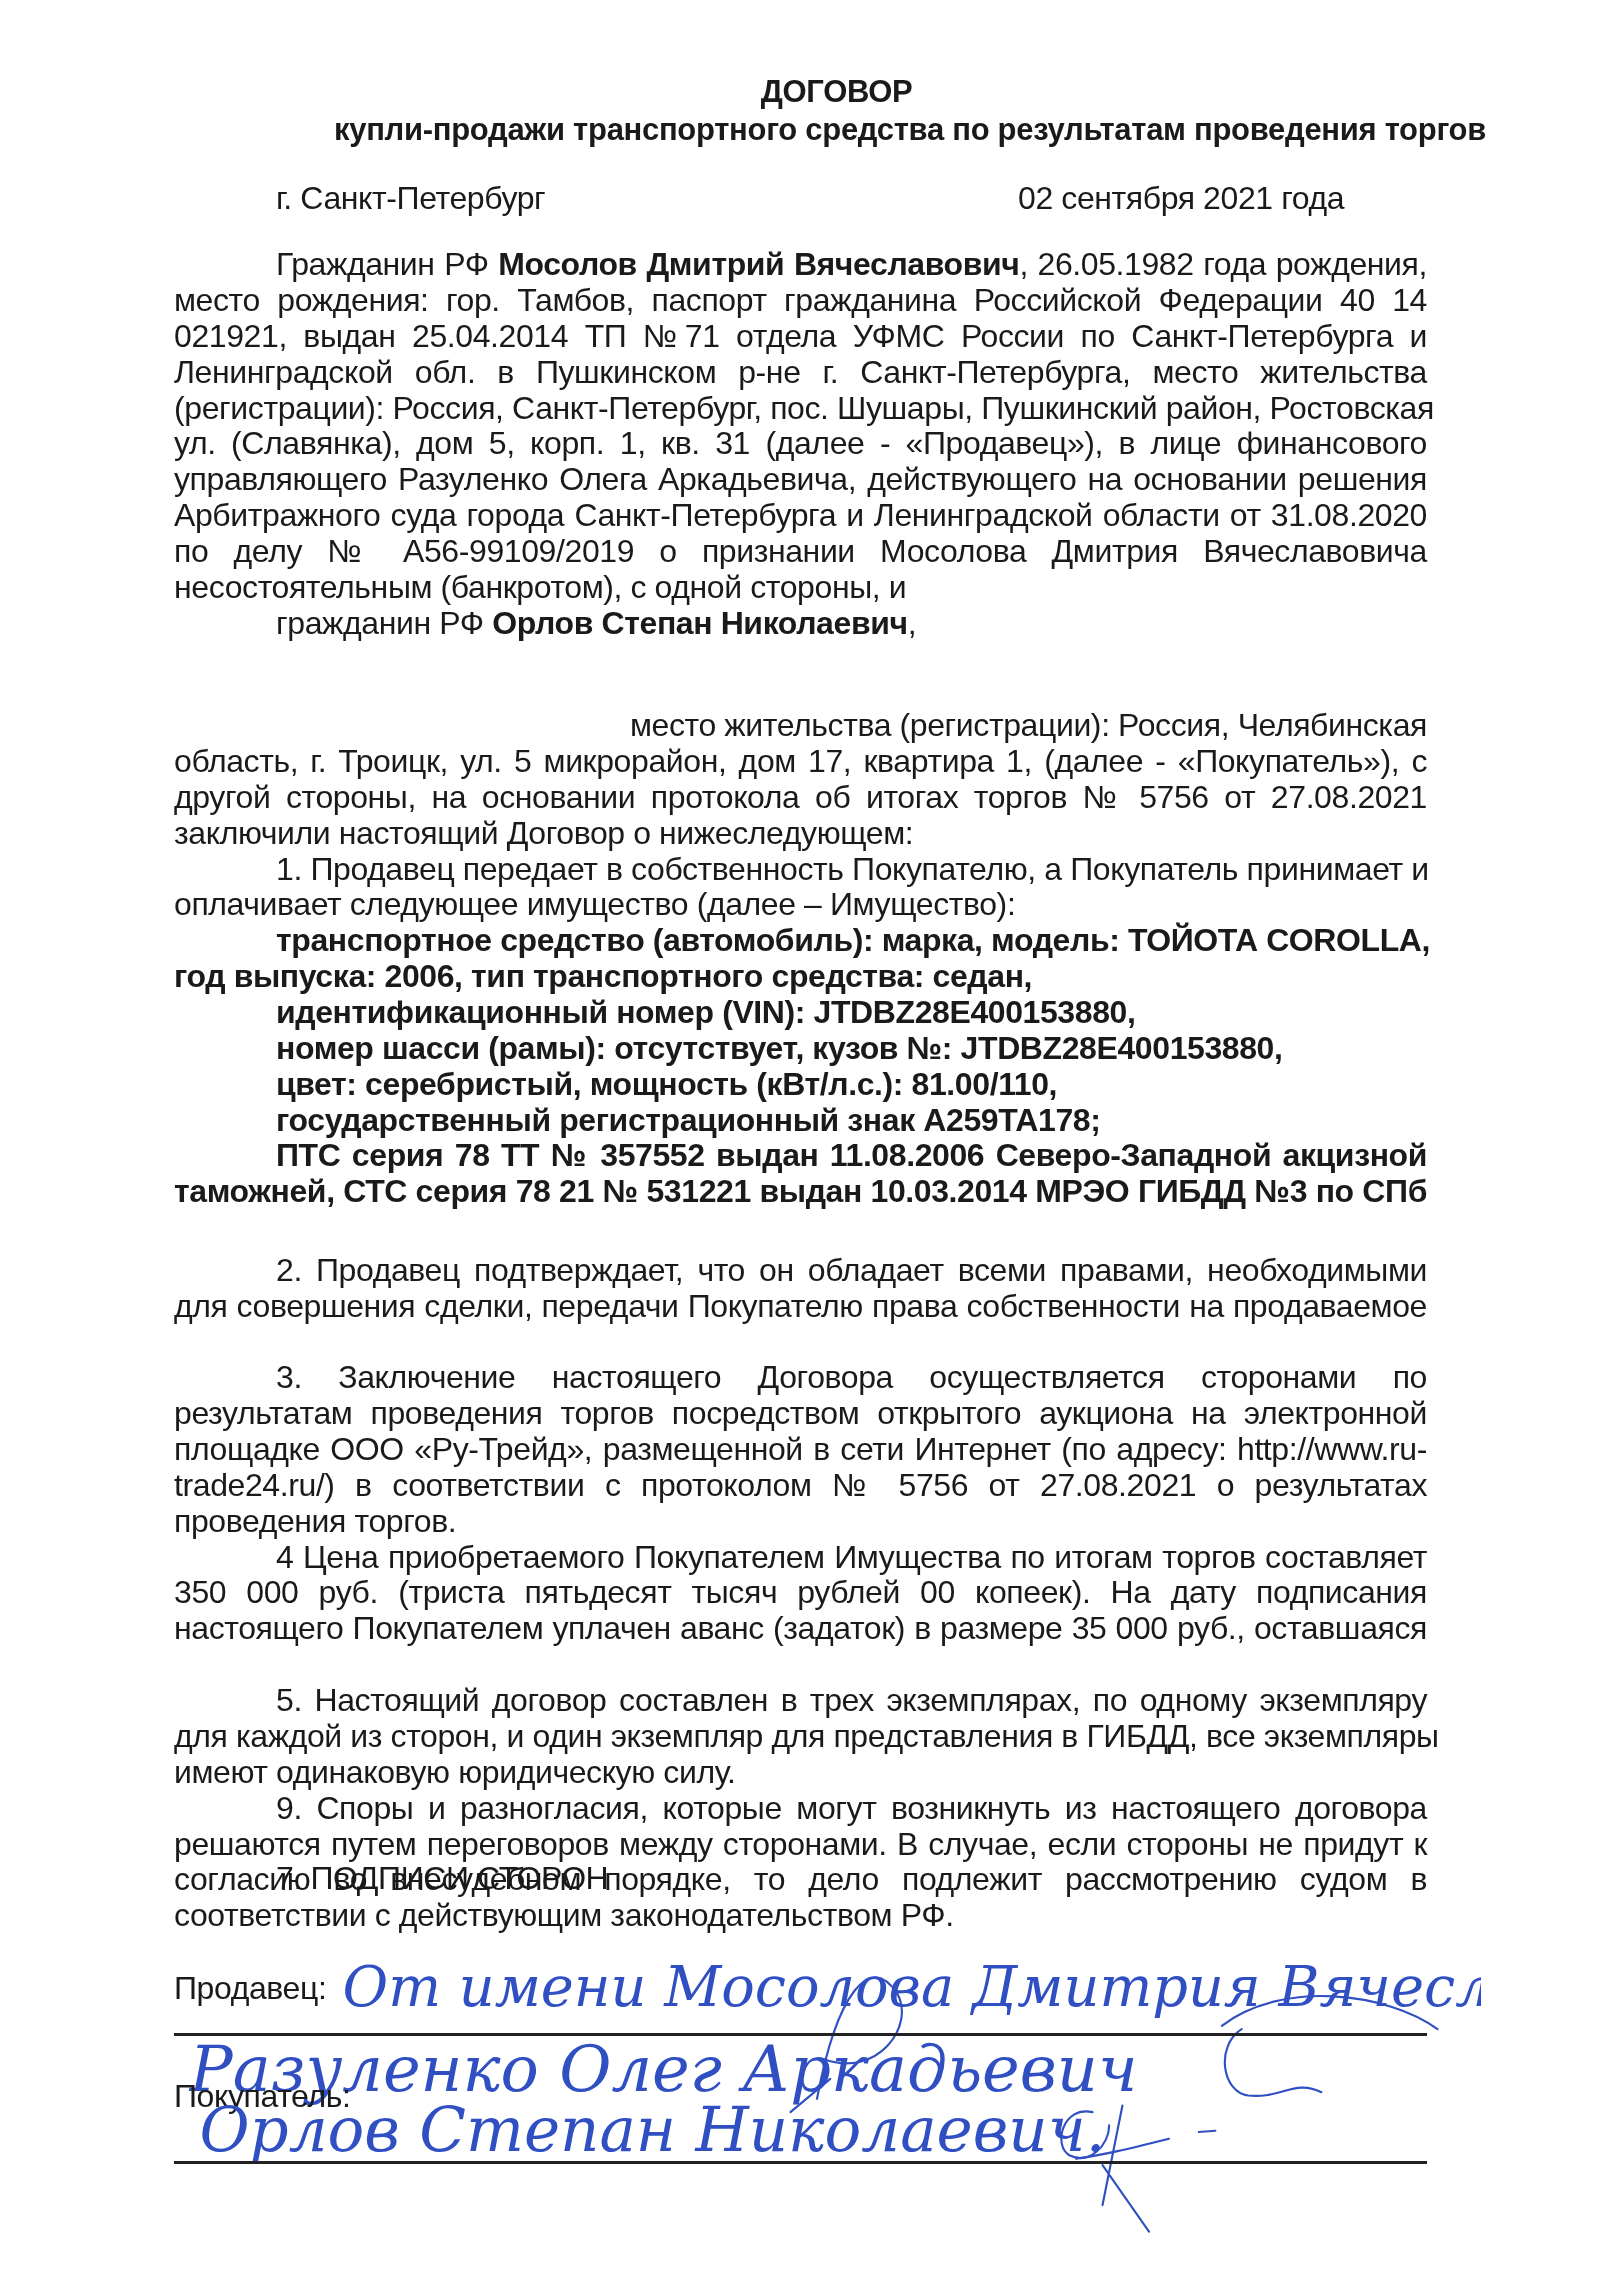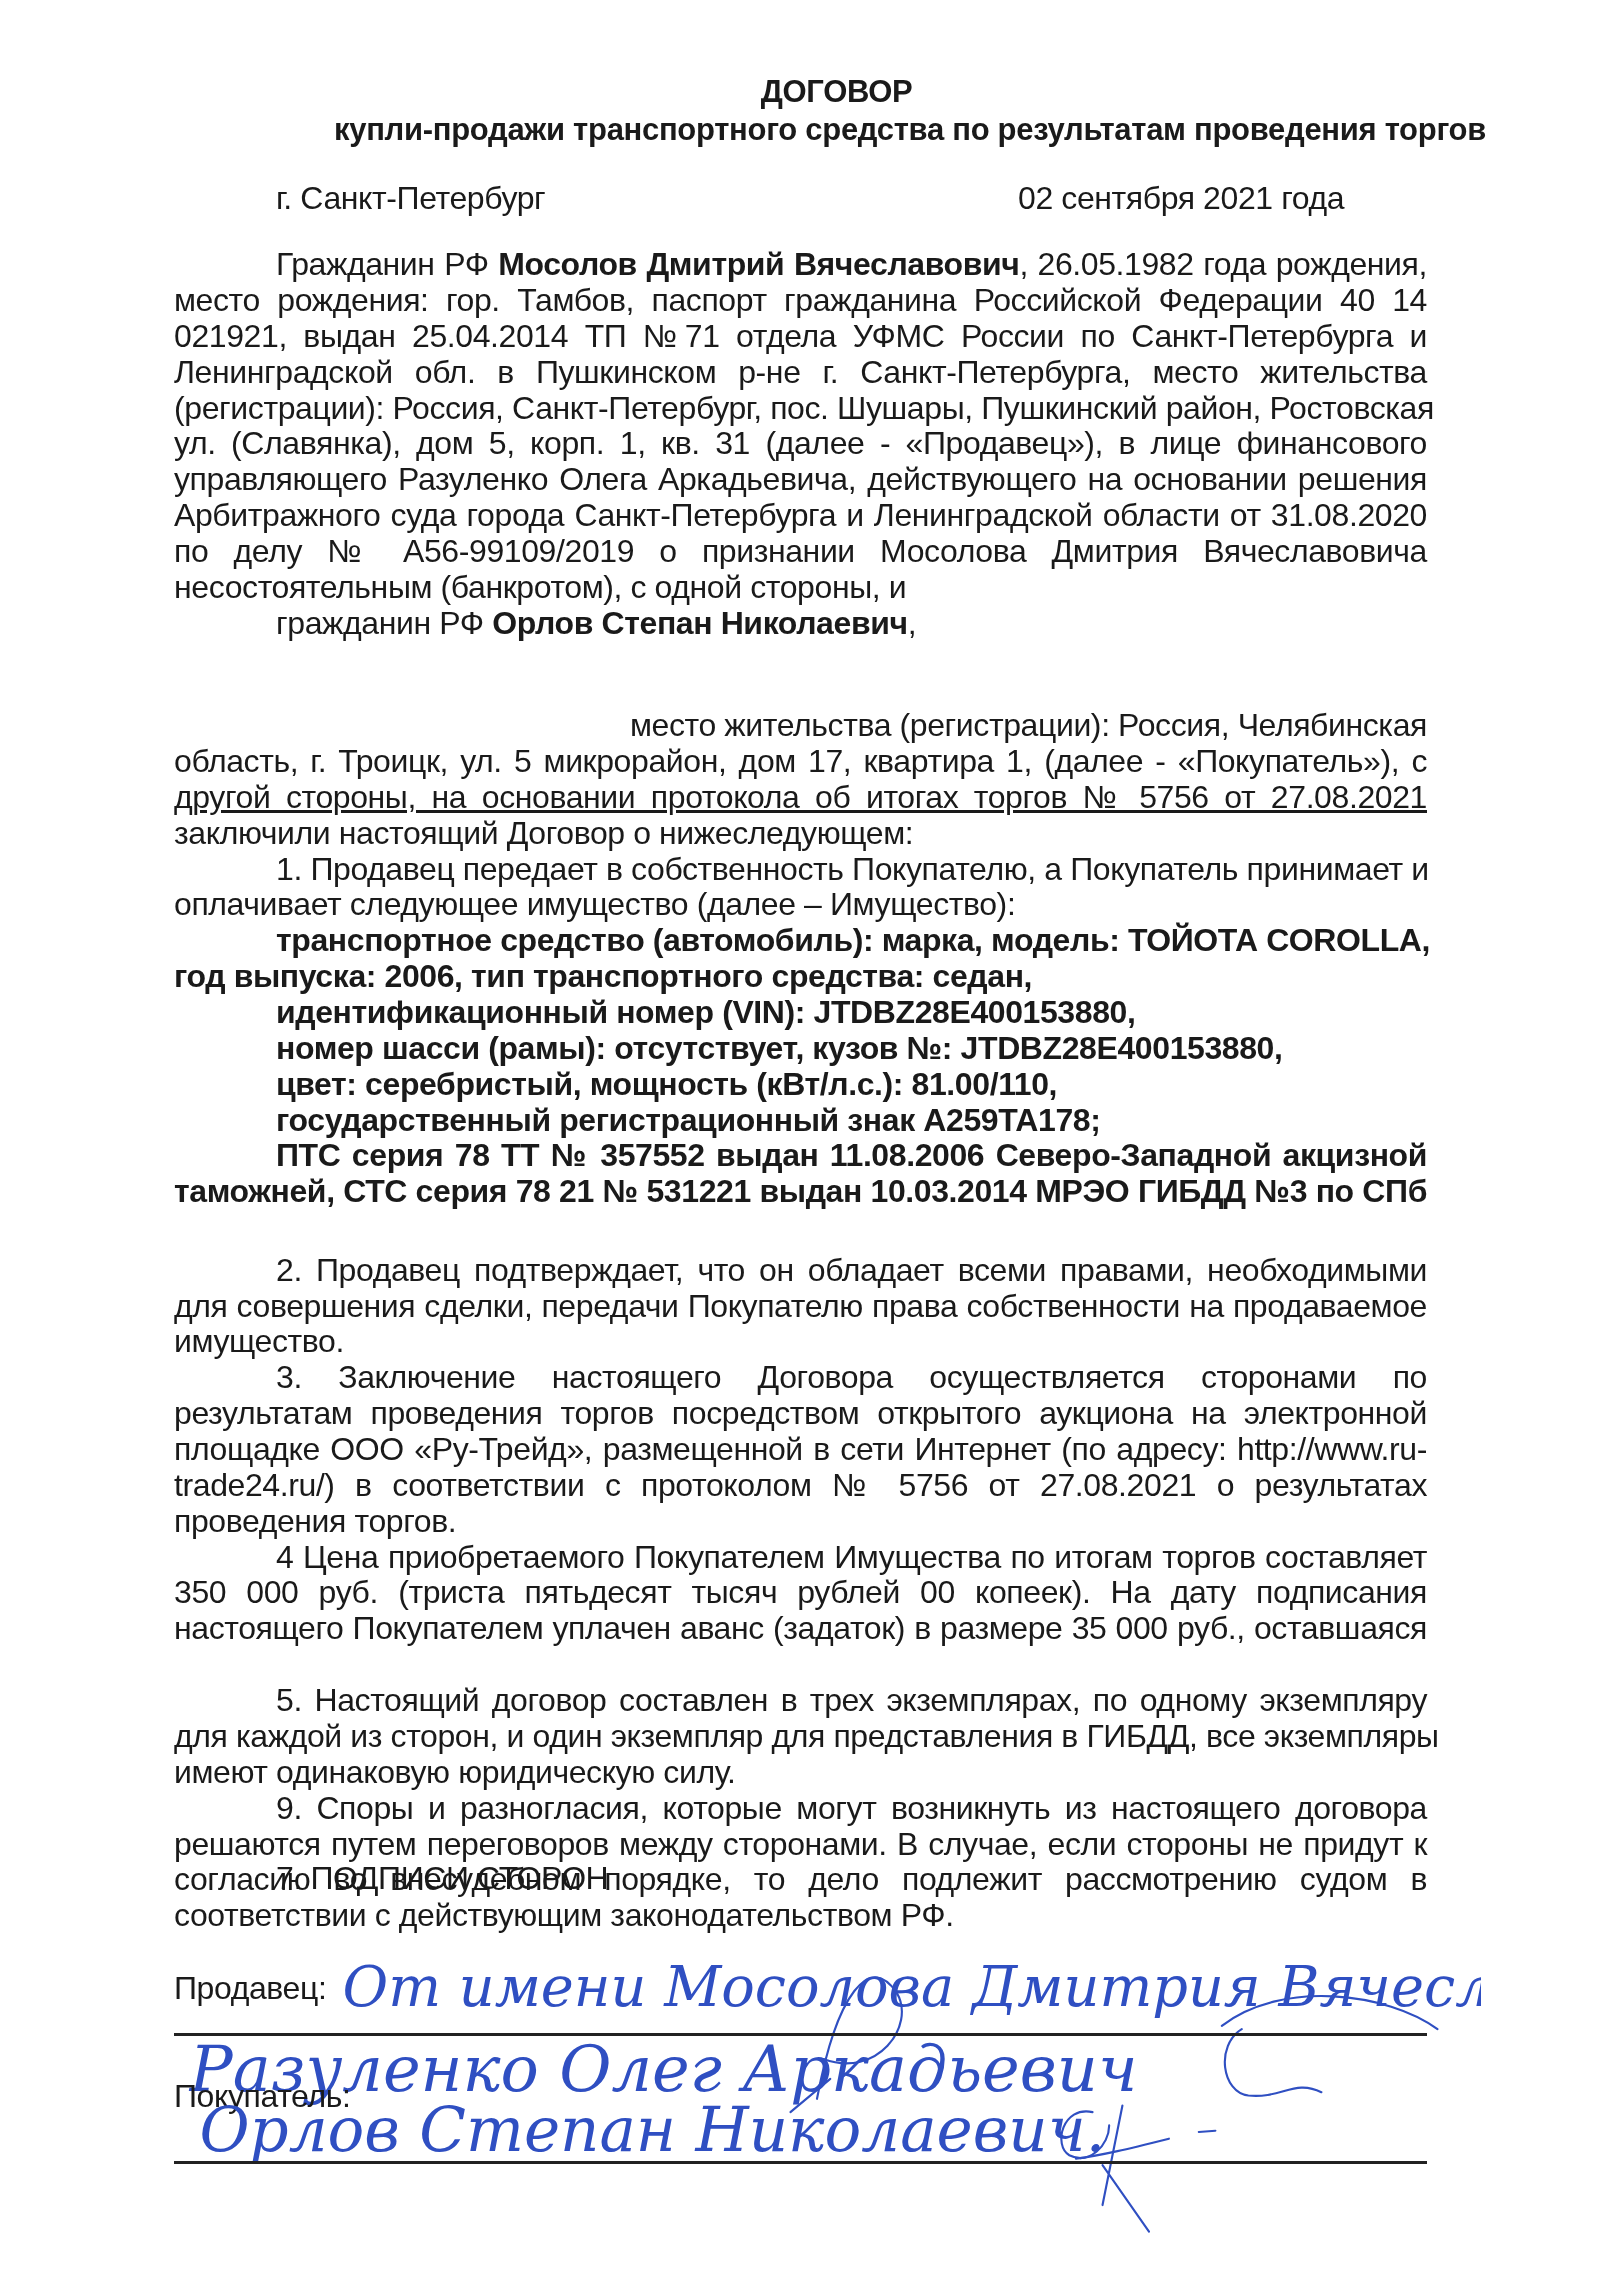--- a/index.html
+++ b/index.html
@@ -49,37 +49,36 @@
   <div class="line justify" style="top:391px;">(регистрации): Россия, Санкт-Петербург, пос. Шушары, Пушкинский район, Ростовская</div>
   <div class="line justify" style="top:426px;">ул. (Славянка), дом 5, корп. 1, кв. 31 (далее - «Продавец»), в лице финансового</div>
   <div class="line justify" style="top:462px;">управляющего Разуленко Олега Аркадьевича, действующего на основании решения</div>
   <div class="line justify" style="top:498px;">Арбитражного суда города Санкт-Петербурга и Ленинградской области от 31.08.2020</div>
   <div class="line justify" style="top:534px;">по делу № А56-99109/2019 о признании Мосолова Дмитрия Вячеславовича</div>
   <div class="line" style="top:570px;">несостоятельным (банкротом), с одной стороны, и</div>
 
   <div class="line indent" style="top:606px;"><span>гражданин РФ </span><b>Орлов Степан Николаевич</b><span>,</span></div>
   <div class="line" style="top:708px; text-align:right;">место жительства (регистрации): Россия, Челябинская</div>
   <div class="line justify" style="top:744px;">область, г. Троицк, ул. 5 микрорайон, дом 17, квартира 1, (далее - «Покупатель»), с</div>
-  <div class="line justify" style="top:780px;text-decoration:underline;">другой стороны, на основании протокола об итогах торгов № 5756 от 27.08.2021</div>
+  <div class="line justify" style="top:780px;">другой стороны, на основании протокола об итогах торгов № 5756 от 27.08.2021</div>
   <div class="line" style="top:816px;">заключили настоящий Договор о нижеследующем:</div>
 
   <div class="line justify indent" style="top:852px;">1. Продавец передает в собственность Покупателю, а Покупатель принимает и</div>
   <div class="line" style="top:887px;">оплачивает следующее имущество (далее – Имущество):</div>
   <div class="line bold indent" style="top:923px; text-align:justify; text-align-last:justify;">транспортное средство (автомобиль): марка, модель: ТОЙОТА COROLLA,</div>
   <div class="line bold" style="top:959px;">год выпуска: 2006, тип транспортного средства: седан,</div>
   <div class="line bold indent" style="top:995px;">идентификационный номер (VIN): JTDBZ28E400153880,</div>
   <div class="line bold indent" style="top:1031px;">номер шасси (рамы): отсутствует, кузов №: JTDBZ28E400153880,</div>
   <div class="line bold indent" style="top:1067px;">цвет: серебристый, мощность (кВт/л.с.): 81.00/110,</div>
   <div class="line bold indent" style="top:1103px;">государственный регистрационный знак А259ТА178;</div>
   <div class="line bold justify indent" style="top:1138px;">ПТС серия 78 ТТ № 357552 выдан 11.08.2006 Северо-Западной акцизной</div>
   <div class="line bold justify" style="top:1174px;">таможней, СТС серия 78 21 № 531221 выдан 10.03.2014 МРЭО ГИБДД №3 по СПб</div>
 
   <div class="line justify indent" style="top:1253px;">2. Продавец подтверждает, что он обладает всеми правами, необходимыми</div>
   <div class="line justify" style="top:1289px;">для совершения сделки, передачи Покупателю права собственности на продаваемое</div>
-  <div class="line" style="top:1324px;">имущество.</div>
 
   <div class="line justify indent" style="top:1360px;">3. Заключение настоящего Договора осуществляется сторонами по</div>
   <div class="line justify" style="top:1396px;">результатам проведения торгов посредством открытого аукциона на электронной</div>
   <div class="line justify" style="top:1432px;">площадке ООО «Ру-Трейд», размещенной в сети Интернет (по адресу: http://www.ru-</div>
   <div class="line justify" style="top:1468px;">trade24.ru/) в соответствии с протоколом № 5756 от 27.08.2021 о результатах</div>
   <div class="line" style="top:1504px;">проведения торгов.</div>
 
   <div class="line justify indent" style="top:1540px;">4 Цена приобретаемого Покупателем Имущества по итогам торгов составляет</div>
   <div class="line justify" style="top:1575px;">350 000 руб. (триста пятьдесят тысяч рублей 00 копеек). На дату подписания</div>
   <div class="line justify" style="top:1611px;">настоящего Покупателем уплачен аванс (задаток) в размере 35 000 руб., оставшаяся</div>

